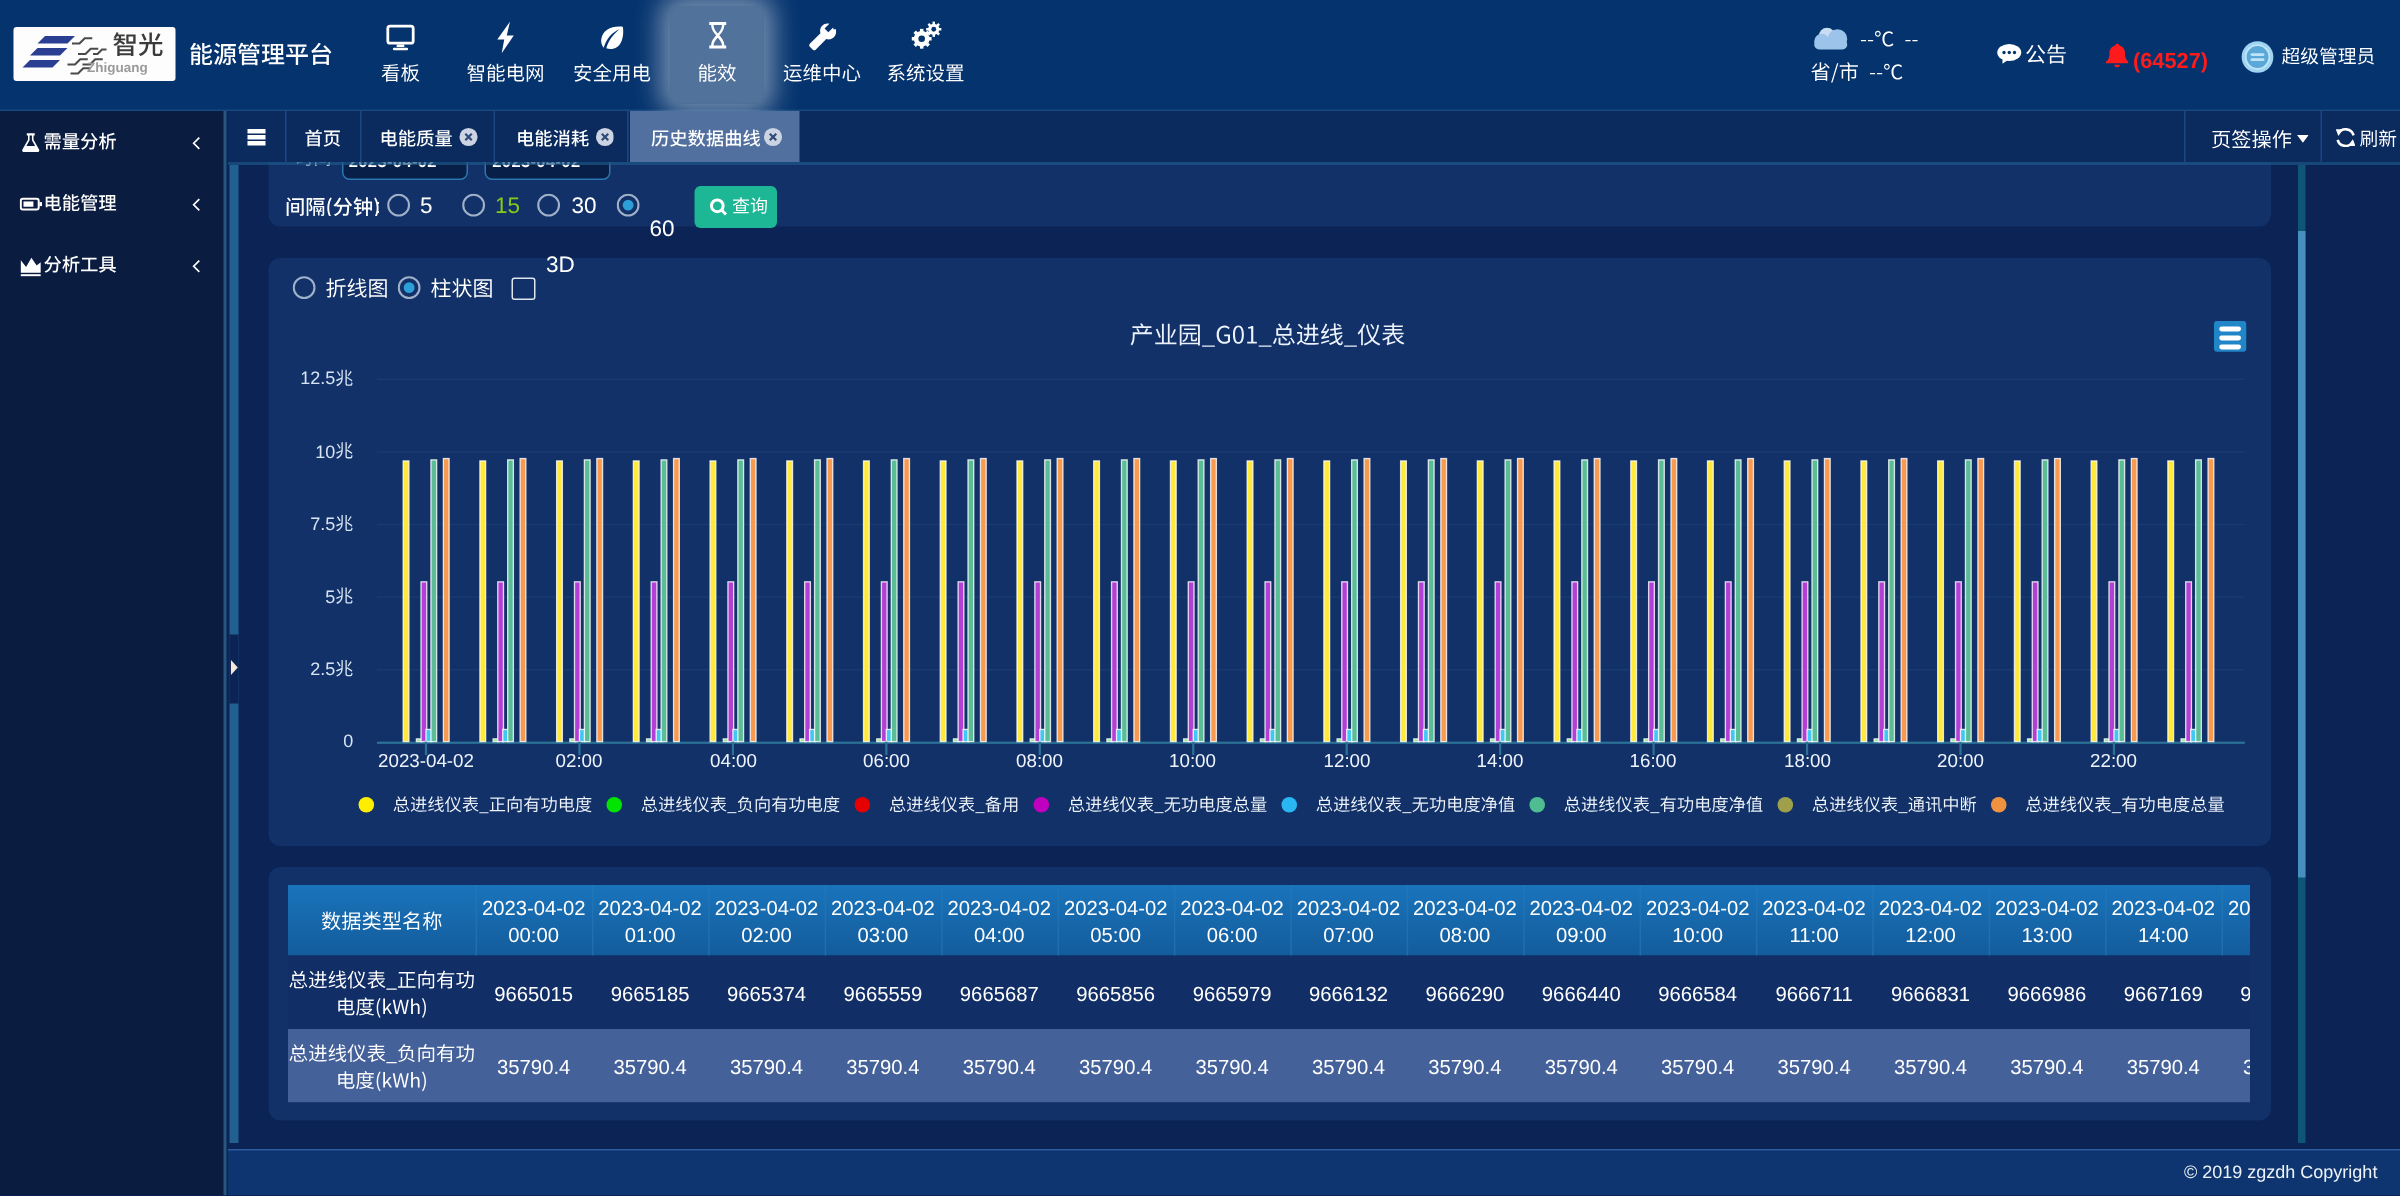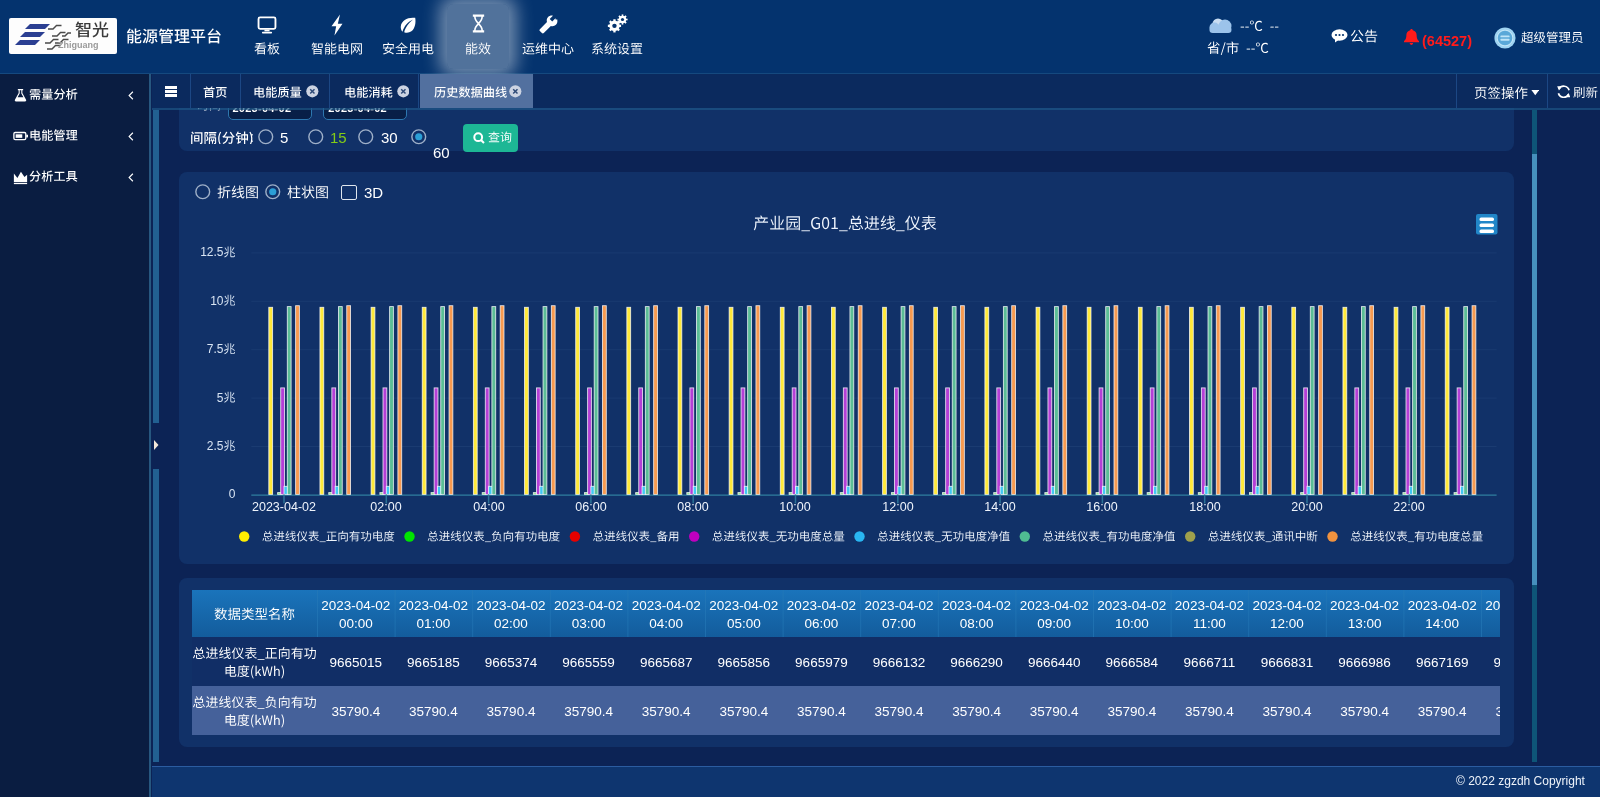--- a/index.html
+++ b/index.html
@@ -385,21 +385,21 @@
           <circle cx="7.75" cy="7.75" r="3.6" fill="#2c9fd6"></circle>
         </svg>
         <svg style="position:absolute;left:287.0px;top:185.0px;" width="42.0" height="14.0" viewBox="0 -880 3000 1000">
           <g fill="#ffffff">
             <use href="#r43" x="0"></use>
             <use href="#r44" x="1000"></use>
             <use href="#r42" x="2000"></use>
           </g>
         </svg>
         <div style="position:absolute;left:341px;top:184.5px;width:15.5px;height:15.5px;border:1.8px solid #dfe6ee;border-radius:2px"></div>
-        <div style="position:absolute;left:364px;top:184px;font:15px 'Liberation Sans',sans-serif;color:#fff">3D</div>
+        <div style="position:absolute;left:364px;top:168px;font:15px 'Liberation Sans',sans-serif;color:#fff">3D</div>
         <svg style="position:absolute;left:179px;top:172px" width="1335" height="392" viewBox="0 0 1335 392">
           <g transform="translate(574.2,57.0) scale(0.0160)" fill="#ecf2fb">
             <use href="#r45" x="0"></use>
             <use href="#r46" x="1000"></use>
             <use href="#r47" x="2000"></use>
             <use href="#r48" x="3000"></use>
             <use href="#r49" x="3559"></use>
             <use href="#r50" x="4248"></use>
             <use href="#r51" x="4803"></use>
             <use href="#r48" x="5358"></use>
@@ -865,21 +865,21 @@
           <text x="1250.2" y="126" text-anchor="middle" font-family="Liberation Sans" font-size="13.5" fill="#fff">35790.4</text>
           <text x="1327.8" y="77" text-anchor="middle" font-family="Liberation Sans" font-size="13.5" fill="#fff">9667368</text>
           <text x="1327.8" y="126" text-anchor="middle" font-family="Liberation Sans" font-size="13.5" fill="#fff">35790.4</text>
         </svg>
       </div>
     </div>
     <div style="position:absolute;left:1531.5px;top:110px;width:5.5px;height:652px;background:#0e5578"></div>
     <div style="position:absolute;left:1531.5px;top:153.5px;width:5.5px;height:431px;background:#4690bd"></div>
     <div style="position:absolute;left:152px;top:108px;width:1448px;height:1.5px;background:#1d5788;opacity:.7"></div>
     <div style="position:absolute;left:152px;top:766px;width:1448px;height:31px;background:#0e356f;border-top:1px solid #2b5ca0"></div>
-    <div style="position:absolute;left:1456px;top:774px;font:12px 'Liberation Sans',sans-serif;color:#eef3fa">© 2022 zgzdh Copyright</div>
+    <div style="position:absolute;left:1456px;top:774px;font:12px 'Liberation Sans',sans-serif;color:#eef3fa">© 2019 zgzdh Copyright</div>
   </div>
 <svg width="0" height="0" style="position:absolute">
     <defs>
       <path id="r0" d="M332 -214H768V-144H332ZM332 -267V-335H768V-267ZM332 -92H768V-18H332ZM826 -832C666 -800 362 -785 118 -783C125 -767 132 -742 133 -725C220 -725 314 -727 408 -731C401 -708 394 -685 386 -662H132V-602H364C354 -577 343 -552 330 -527H59V-465H296C233 -359 147 -267 33 -202C49 -187 71 -160 81 -143C150 -184 209 -234 260 -291V82H332V42H768V82H843V-395H340C355 -418 369 -441 382 -465H941V-527H413C425 -552 436 -577 446 -602H883V-662H468L491 -735C635 -744 773 -758 874 -778Z"></path>
       <path id="r1" d="M197 -840V-647H58V-577H191C159 -439 97 -278 32 -197C45 -179 63 -145 71 -125C117 -193 163 -305 197 -421V79H267V-456C294 -405 326 -342 339 -309L385 -366C368 -396 292 -512 267 -546V-577H387V-647H267V-840ZM879 -821C778 -779 585 -755 428 -746V-502C428 -343 418 -118 306 40C323 48 354 70 368 82C477 -75 499 -309 501 -476H531C561 -351 604 -238 664 -144C600 -70 524 -16 440 19C456 33 476 62 486 80C569 41 644 -12 708 -82C764 -11 833 45 915 82C927 62 950 32 967 18C883 -15 813 -70 756 -141C829 -241 883 -370 911 -533L864 -547L851 -544H501V-685C651 -695 823 -718 929 -761ZM827 -476C802 -370 762 -280 710 -204C661 -283 624 -376 598 -476Z"></path>
       <path id="r2" d="M615 -691H823V-478H615ZM545 -759V-410H896V-759ZM269 -118H735V-19H269ZM269 -177V-271H735V-177ZM195 -333V80H269V43H735V78H811V-333ZM162 -843C140 -768 100 -693 50 -642C67 -634 96 -616 110 -605C132 -630 153 -661 173 -696H258V-637L256 -601H50V-539H243C221 -478 168 -412 40 -362C57 -349 79 -326 89 -310C194 -357 254 -414 288 -472C338 -438 413 -384 443 -360L495 -411C466 -431 352 -501 311 -523L316 -539H503V-601H328L329 -637V-696H477V-757H204C214 -780 223 -805 231 -829Z"></path>
       <path id="r3" d="M383 -420V-334H170V-420ZM100 -484V79H170V-125H383V-8C383 5 380 9 367 9C352 10 310 10 263 8C273 28 284 57 288 77C351 77 394 76 422 65C449 53 457 32 457 -7V-484ZM170 -275H383V-184H170ZM858 -765C801 -735 711 -699 625 -670V-838H551V-506C551 -424 576 -401 672 -401C692 -401 822 -401 844 -401C923 -401 946 -434 954 -556C933 -561 903 -572 888 -585C883 -486 876 -469 837 -469C809 -469 699 -469 678 -469C633 -469 625 -475 625 -507V-609C722 -637 829 -673 908 -709ZM870 -319C812 -282 716 -243 625 -213V-373H551V-35C551 49 577 71 674 71C695 71 827 71 849 71C933 71 954 35 963 -99C943 -104 913 -116 896 -128C892 -15 884 4 843 4C814 4 703 4 681 4C634 4 625 -2 625 -34V-151C726 -179 841 -218 919 -263ZM84 -553C105 -562 140 -567 414 -586C423 -567 431 -549 437 -533L502 -563C481 -623 425 -713 373 -780L312 -756C337 -722 362 -682 384 -643L164 -631C207 -684 252 -751 287 -818L209 -842C177 -764 122 -685 105 -664C88 -643 73 -628 58 -625C67 -605 80 -569 84 -553Z"></path>
       <path id="r4" d="M452 -408V-264H204V-408ZM531 -408H788V-264H531ZM452 -478H204V-621H452ZM531 -478V-621H788V-478ZM126 -695V-129H204V-191H452V-85C452 32 485 63 597 63C622 63 791 63 818 63C925 63 949 10 962 -142C939 -148 907 -162 887 -176C880 -46 870 -13 814 -13C778 -13 632 -13 602 -13C542 -13 531 -25 531 -83V-191H865V-695H531V-838H452V-695Z"></path>
       <path id="r5" d="M194 -536C239 -481 288 -416 333 -352C295 -245 242 -155 172 -88C188 -79 218 -57 230 -46C291 -110 340 -191 379 -285C411 -238 438 -194 457 -157L506 -206C482 -249 447 -303 407 -360C435 -443 456 -534 472 -632L403 -640C392 -565 377 -494 358 -428C319 -480 279 -532 240 -578ZM483 -535C529 -480 577 -415 620 -350C580 -240 526 -148 452 -80C469 -71 498 -49 511 -38C575 -103 625 -184 664 -280C699 -224 728 -171 747 -127L799 -171C776 -224 738 -290 693 -358C720 -440 740 -531 755 -630L687 -638C676 -564 662 -494 644 -428C608 -479 570 -529 532 -574ZM88 -780V78H164V-708H840V-20C840 -2 833 3 814 4C795 5 729 6 663 3C674 23 687 57 692 77C782 78 837 76 869 64C902 52 915 28 915 -20V-780Z"></path>
       <path id="r6" d="M414 -823C430 -793 447 -756 461 -725H93V-522H168V-654H829V-522H908V-725H549C534 -758 510 -806 491 -842ZM656 -378C625 -297 581 -232 524 -178C452 -207 379 -233 310 -256C335 -292 362 -334 389 -378ZM299 -378C263 -320 225 -266 193 -223C276 -195 367 -162 456 -125C359 -60 234 -18 82 9C98 25 121 59 130 77C293 42 429 -10 536 -91C662 -36 778 23 852 73L914 8C837 -41 723 -96 599 -148C660 -209 707 -285 742 -378H935V-449H430C457 -499 482 -549 502 -596L421 -612C401 -561 372 -505 341 -449H69V-378Z"></path>

